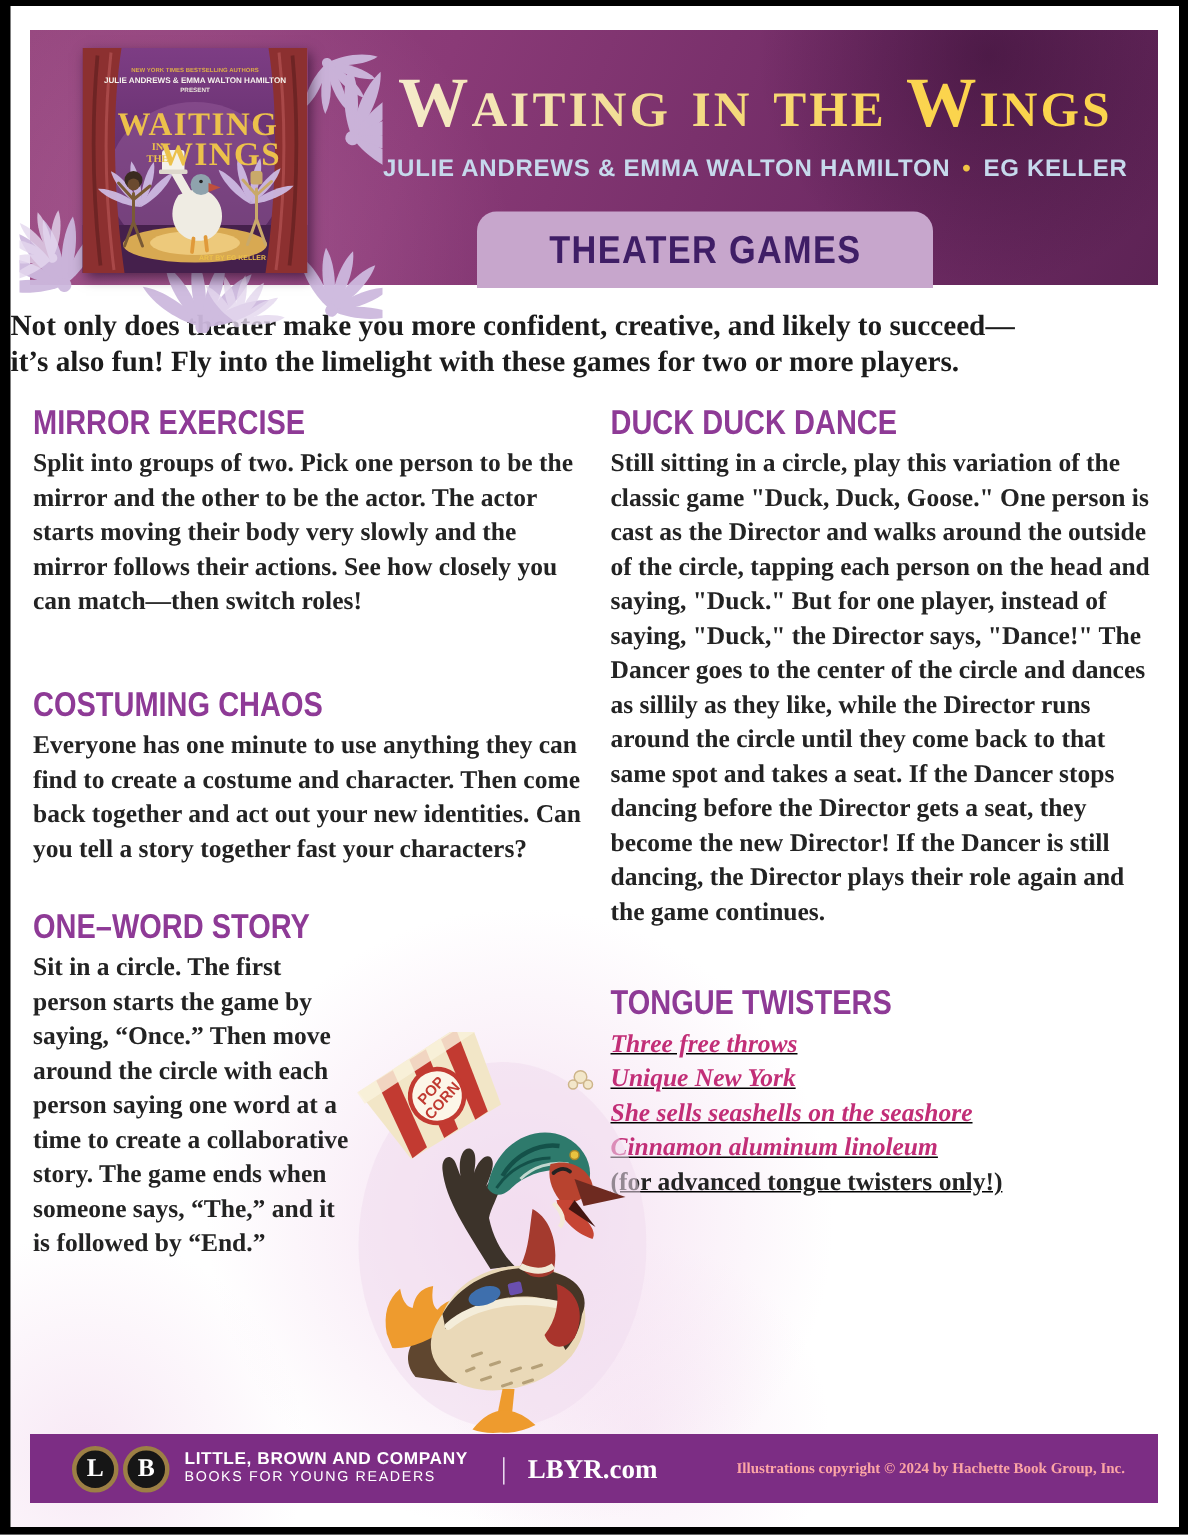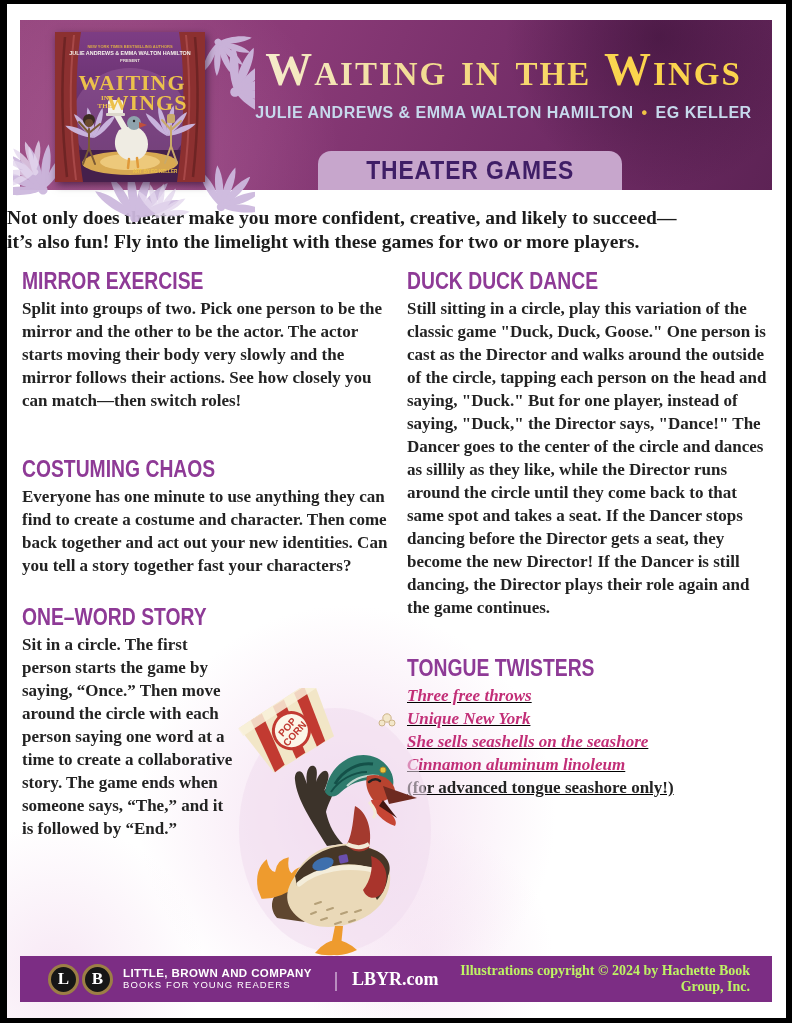--- a/index.html
+++ b/index.html
@@ -36,21 +36,21 @@
     background:linear-gradient(90deg,#f6eed6 0%, #f2dc93 35%, #fbd44d 72%);
     -webkit-background-clip:text; background-clip:text; color:transparent;
     white-space:nowrap;
   }
   .byline {
     margin-top:11px; font-family:"Liberation Sans", sans-serif; font-weight:bold;
     font-size:16px; letter-spacing:.5px; color:#c6d9ec; white-space:nowrap;
   }
   .byline .dot { color:#f0c445; padding:0 3px; }
   .banner {
-    position:absolute; left:298px; top:131px; width:304px; height:39px;
+    position:absolute; left:298px; top:121px; width:304px; height:51px;
     background:#c7a6cc; border-radius:13px 13px 0 0;
     display:flex; align-items:center; justify-content:center;
   }
   .banner span {
     font-family:"Liberation Sans", sans-serif; font-weight:bold; font-size:26px;
     color:#3f1e66; letter-spacing:1px; display:inline-block; transform:scaleX(.88);
   }
   
   .intro {
     position:absolute; left:0; top:202px; width:779px; 
@@ -83,21 +83,21 @@
     width:31px; height:31px; border-radius:50%; background:#161616;
     border:3px solid #9c7f45; display:flex; align-items:center; justify-content:center;
     font-family:"Liberation Serif", serif; font-weight:bold; font-size:17px; color:#fff;
   }
   .lb-circle + .lb-circle { margin-left:3px; }
   .company { margin-left:10px; font-family:"Liberation Sans", sans-serif; line-height:1.15; }
   .company .l1 { font-weight:bold; font-size:11.5px; letter-spacing:.4px; }
   .company .l2 { font-size:9.5px; letter-spacing:1.1px; }
   .divider { margin:0 14px 0 22px; font-size:20px; color:#e9d9ef; font-weight:normal; }
   .site { font-family:"Liberation Serif", serif; font-weight:bold; font-size:18px; color:#fff; text-decoration:none; }
-  .copyright { flex:1; text-align:right; font-size:14px; font-weight:bold; color:#bef264; }
+  .copyright { flex:1; text-align:right; font-size:10px; font-weight:bold; color:#fca5a5; }
 </style>
 </head>
 <body>
 
 <div id="flyer">
 
   <div class="header">
     <div class="header-text">
       <div class="big-title">Waiting in the Wings</div>
       <div class="byline">
@@ -226,21 +226,21 @@
     <div>
       <div class="game-title">DUCK DUCK DANCE</div>
       <div class="game-body">Still sitting in a circle, play this variation of the classic game "Duck, Duck, Goose." One person is cast as the Director and walks around the outside of the circle, tapping each person on the head and saying, "Duck." But for one player, instead of saying, "Duck," the Director says, "Dance!" The Dancer goes to the center of the circle and dances as sillily as they like, while the Director runs around the circle until they come back to that same spot and takes a seat. If the Dancer stops dancing before the Director gets a seat, they become the new Director! If the Dancer is still dancing, the Director plays their role again and the game continues.</div>
     </div>
     <div class="gap-rt">
       <div class="game-title">TONGUE TWISTERS</div>
       <div class="twister">Three free throws</div>
       <div class="twister">Unique New York</div>
       <div class="twister">She sells seashells on the seashore</div>
       <div class="twister">Cinnamon aluminum linoleum</div>
-      <div class="game-body">(for advanced tongue seashore only!)</div>
+      <div class="game-body">(for advanced tongue twisters only!)</div>
     </div>
   </div>
 
   <svg class="duck" width="200" height="270" viewBox="0 0 200 270">
     <ellipse cx="104" cy="142" rx="96" ry="122" fill="#f0ddee" opacity=".55"></ellipse>
 
     <path d="M96,158 C80,132 66,112 64,92 C63,83 70,80 73,88 L76,96
              C74,84 78,76 83,78 C87,80 86,88 85,94 C88,84 95,80 97,85
              C99,89 95,98 93,103 C98,95 104,96 103,102 C101,110 96,118 95,124
              C98,138 104,148 112,156 Z" fill="#3c332a"></path>

